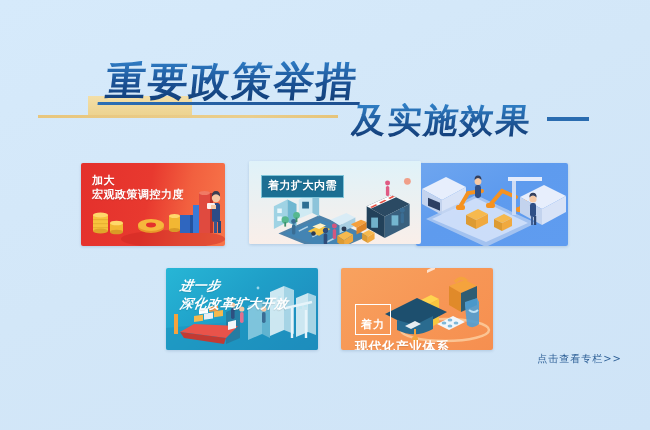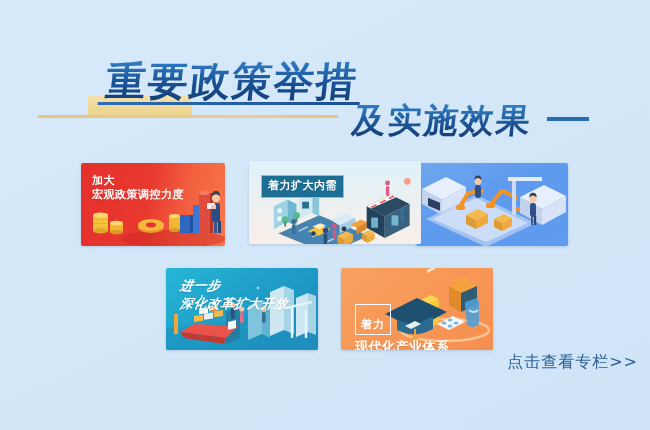--- a/index.html
+++ b/index.html
@@ -111,22 +111,22 @@
     display:inline-block; border:1.5px solid #fff; padding:12px 5px 2px 5px;
     font-size:11px; font-weight:bold; color:#fff; letter-spacing:1px;
     font-family:"DejaVu Sans","Liberation Sans",sans-serif;
   }
   #card5 .t2 { font-size:13px; margin-top:4px; }
 
   .art { position:absolute; inset:0; z-index:2; }
 
   
   #cta {
-    position:absolute; right:12px; top:352px;
-    font-size:16px; color:#2d5f96; letter-spacing:1px;
+    position:absolute; right:28px; top:352px;
+    font-size:10px; color:#2d5f96; letter-spacing:1px;
     font-family:"DejaVu Sans","Liberation Sans",sans-serif;
     cursor:pointer; white-space:nowrap;
   }
 </style>
 </head>
 <body>
 
 <div id="banner">
 
   <div class="title-wrap">

